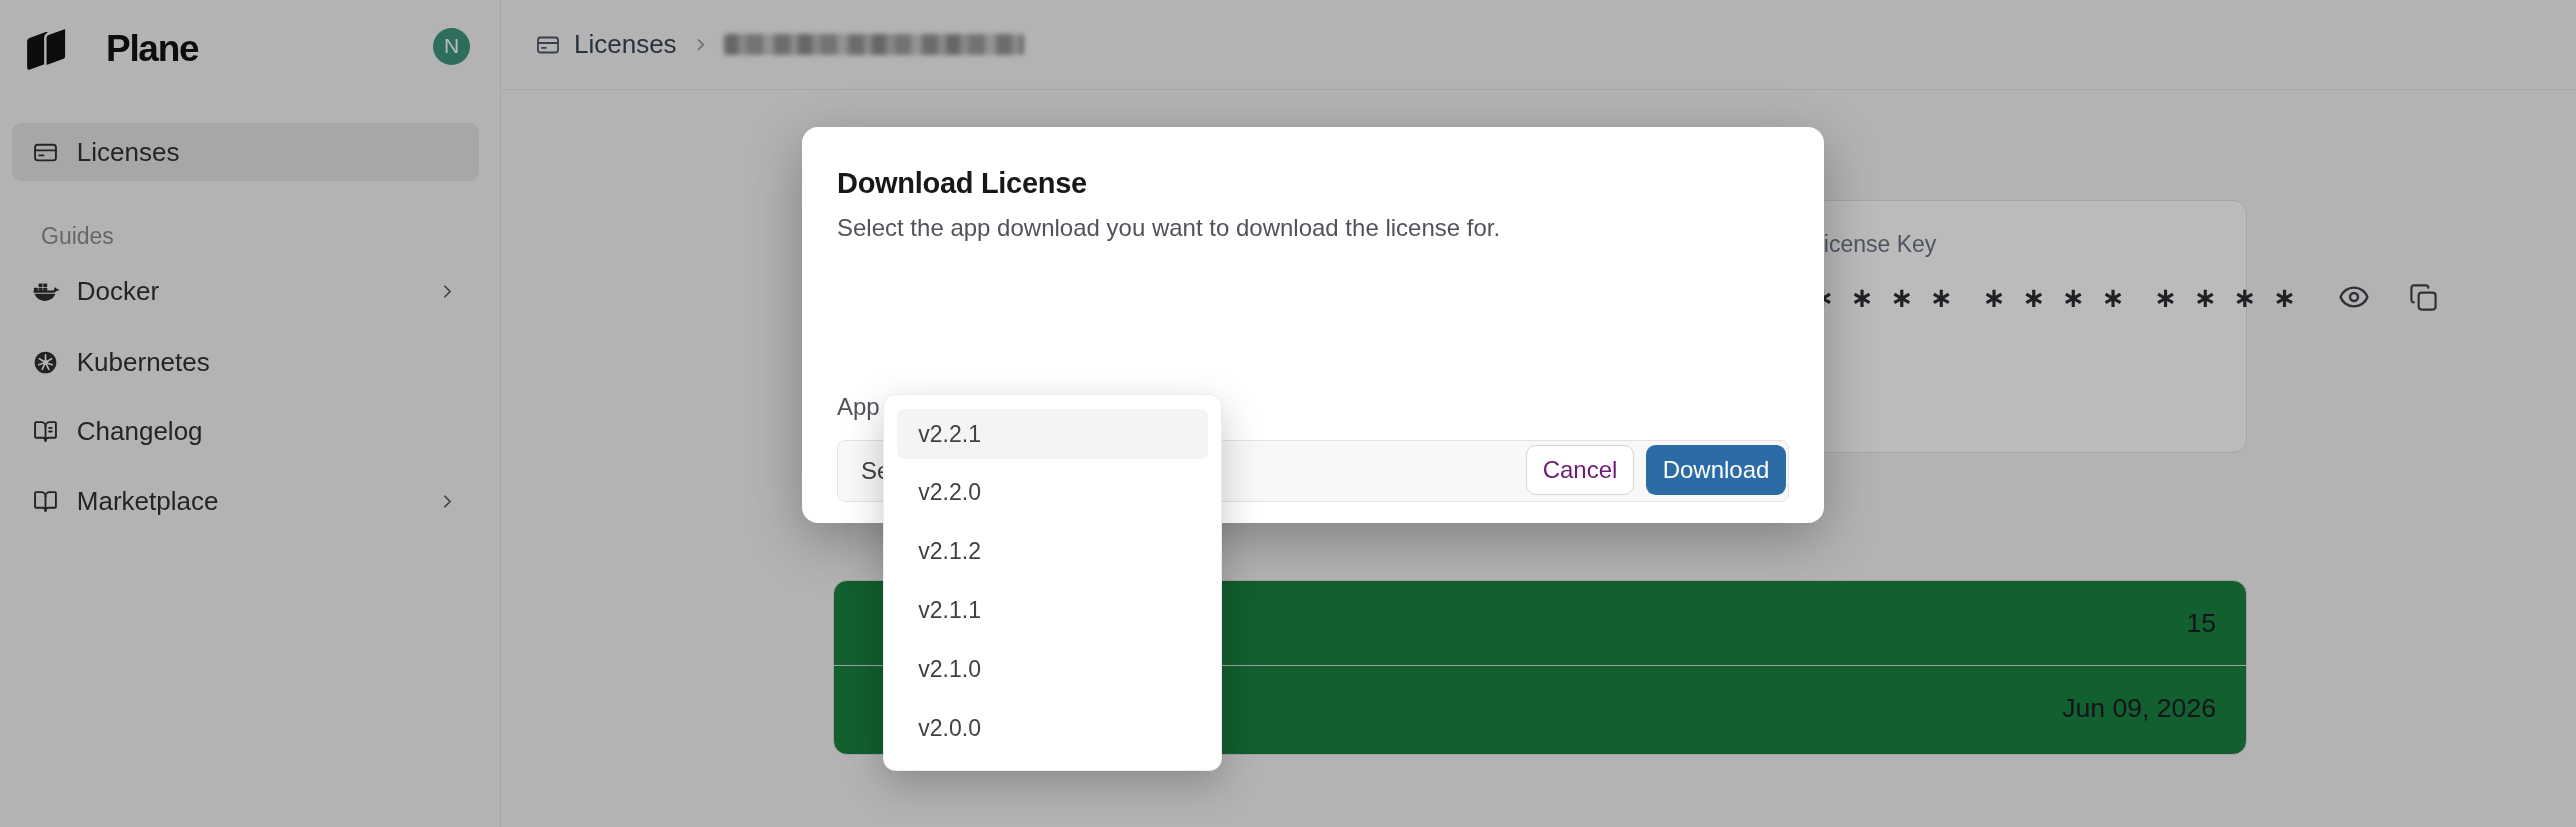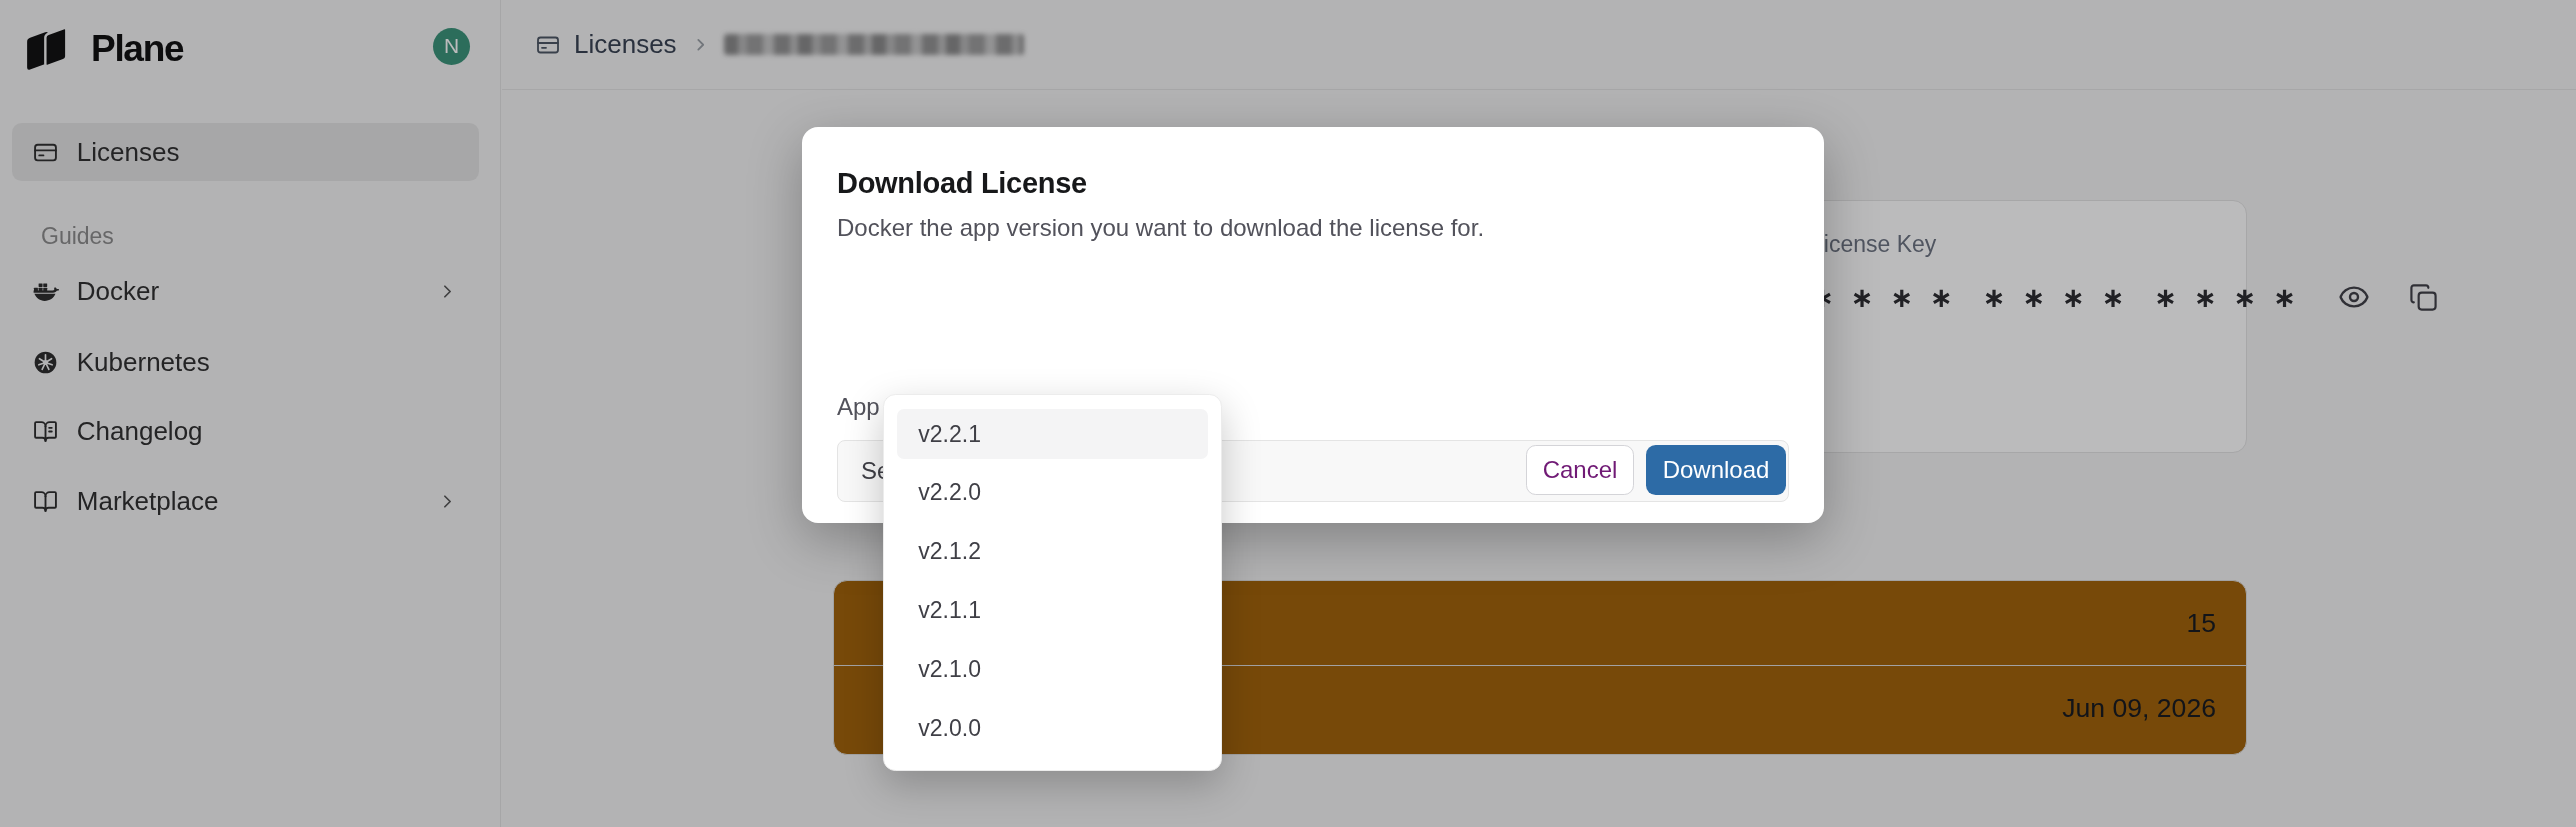--- a/index.html
+++ b/index.html
@@ -1,21 +1,21 @@
 <!DOCTYPE html>
 <html style="font-size:14px"><head>
 <meta charset="utf-8">
 <style>
   * { margin:0; padding:0; box-sizing:border-box; }
   html,body { width:2576px; height:828px; overflow:hidden; }
   body { font-family:"Liberation Sans", sans-serif; background:#f4f4f4; position:relative; color:#2b2b2b; }
 
   
   .sidebar { position:absolute; left:0; top:0; width:501px; height:828px; background:#f4f4f4; border-right:1.8px solid #e2e2e2; z-index:1; }
-  .logo-row { position:absolute; left:23px; top:23px; display:flex; align-items:center; gap:13px; }
+  .logo-row { position:absolute; left:23px; top:23px; display:flex; align-items:center; gap:28px; }
   .logo-text { font-size:37px; font-weight:700; letter-spacing:-1.3px; color:#0e0e0e; }
   .avatar { position:absolute; right:30px; top:27.5px; width:37px; height:37px; border-radius:50%; background:#3a9379; color:#fff; font-size:21px; font-weight:500; display:flex; align-items:center; justify-content:center; }
   .nav-item { position:absolute; left:11.5px; width:467px; height:58px; border-radius:9.7px; display:flex; align-items:center; padding:0 21px; gap:17.7px; font-size:26px; font-weight:500; color:#2e2e2e; cursor:pointer; }
   .nav-item.active { background:#e4e4e4; }
   .nav-item .spacer { flex:1; }
   .guides-label { position:absolute; left:41px; top:223px; font-size:23px; font-weight:500; color:#8b8b8b; }
   .gicon { display:flex; align-items:center; justify-content:center; width:26.6px; }
 
   
   .main-header { position:absolute; left:502px; top:0; width:2074px; height:90px; border-bottom:1.8px solid #e3e3e3; display:flex; align-items:center; padding-left:34px; gap:14px; z-index:1; }
@@ -26,21 +26,21 @@
 
   
   .license-card { position:absolute; left:833px; top:200px; width:1414px; height:253px; background:#fff; border:1.8px solid #e3e3e3; border-radius:14px; z-index:1; }
   .lk-block { position:absolute; left:977px; top:30px; }
   .lk-label { font-size:23px; color:#6b7280; }
   .lk-row { display:flex; align-items:center; gap:39px; margin-top:23px; }
   .lk-mask { font-family:"DejaVu Sans", sans-serif; font-size:27.5px; font-weight:700; color:#2a2a2e; white-space:pre; letter-spacing:3.5px; }
   .icon-btn { background:none; border:none; color:#4b5563; display:flex; align-items:center; cursor:pointer; padding:0; }
 
   
-  .details-table { position:absolute; left:833px; top:580px; width:1414px; height:175px; background:#a16207; border:1.8px solid #ddd; border-radius:14px; z-index:1; overflow:hidden; }
+  .details-table { position:absolute; left:833px; top:580px; width:1414px; height:175px; background:#15803d; border:1.8px solid #ddd; border-radius:14px; z-index:1; overflow:hidden; }
   .dt-row { height:85px; display:flex; align-items:center; justify-content:flex-end; padding-right:30px; font-size:26.6px; font-weight:500; color:#15181e; }
   .dt-row:first-child { border-bottom:1.8px solid #ddd; }
 
   
   .overlay { position:absolute; inset:0; background:rgba(12,12,14,0.28); z-index:40; }
 
   
   .modal { position:absolute; left:802px; top:127px; width:1022px; height:396px; background:#fff; border-radius:16px; z-index:50; box-shadow:0 16px 53px rgba(0,0,0,.28); padding:0 35px; }
   .modal-title { margin-top:40px; font-size:29px; font-weight:700; letter-spacing:-0.3px; color:#17181a; }
   .modal-subtitle { margin-top:14px; font-size:24px; color:#52525b; }
@@ -206,21 +206,21 @@
   </div>
   <div class="dt-row">
     <span>Jun 09, 2026</span>
   </div>
 </section>
 
 <div class="overlay"></div>
 
 <div class="modal">
   <h2 class="modal-title">Download License</h2>
-  <p class="modal-subtitle">Docker the app version you want to download the license for.</p>
+  <p class="modal-subtitle">Select the app download you want to download the license for.</p>
 
   <div class="field-label-row">
     <span>App Version</span>
     <span class="req">*</span>
   </div>
 
   <div class="select">
     <span class="select-placeholder">Select App Version</span>
     <span class="spacer"></span>
     <span>

